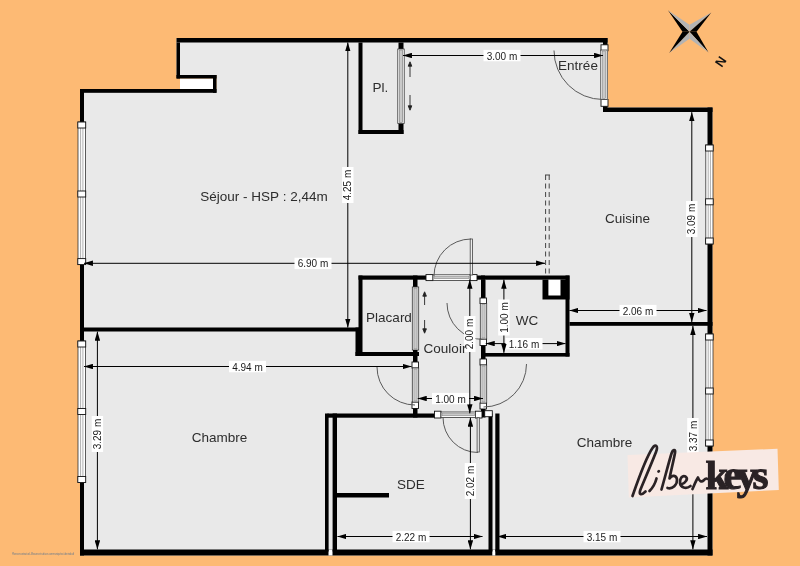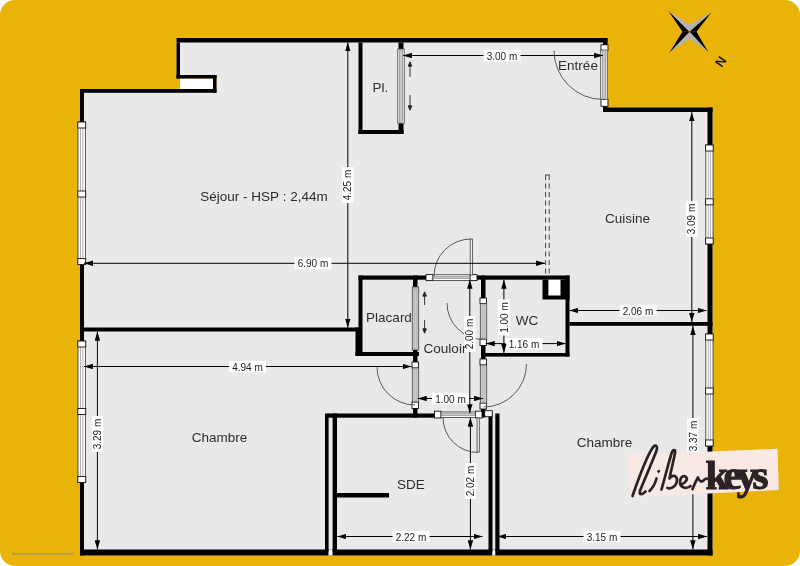--- a/index.html
+++ b/index.html
@@ -1,17 +1,17 @@
 <!DOCTYPE html>
 <html><head>
 <meta charset="utf-8">
 <style>
   html,body{margin:0;padding:0;background:#fff;}
-  .page{position:relative;width:800px;height:566px;background:#eab308;overflow:hidden;
-        font-family:"Liberation Sans", sans-serif;border-radius:15px;}
+  .page{position:relative;width:800px;height:566px;background:#fdba74;overflow:hidden;
+        font-family:"Liberation Sans", sans-serif;}
   svg{display:block;}
   .w{fill:#000;}
   .dl{stroke:#000;stroke-width:1;}
   .dt{font-size:10px;fill:#1b1b1b;}
   .rl{font-size:13.5px;fill:#2d2d2d;}
   .arc{fill:none;stroke:#5a5a5a;stroke-width:1;}
   .lb{fill:#fff;}
   .cap{fill:#fff;stroke:#111;stroke-width:0.9;}
 </style>
 </head>

